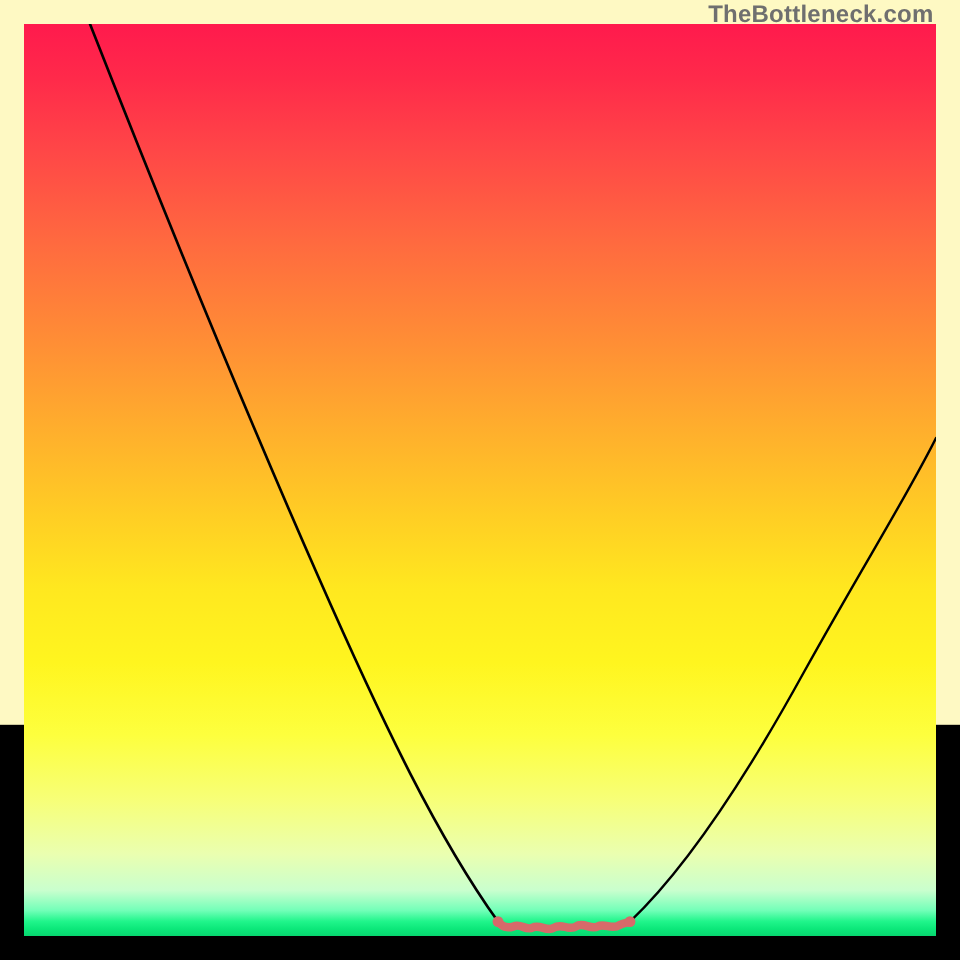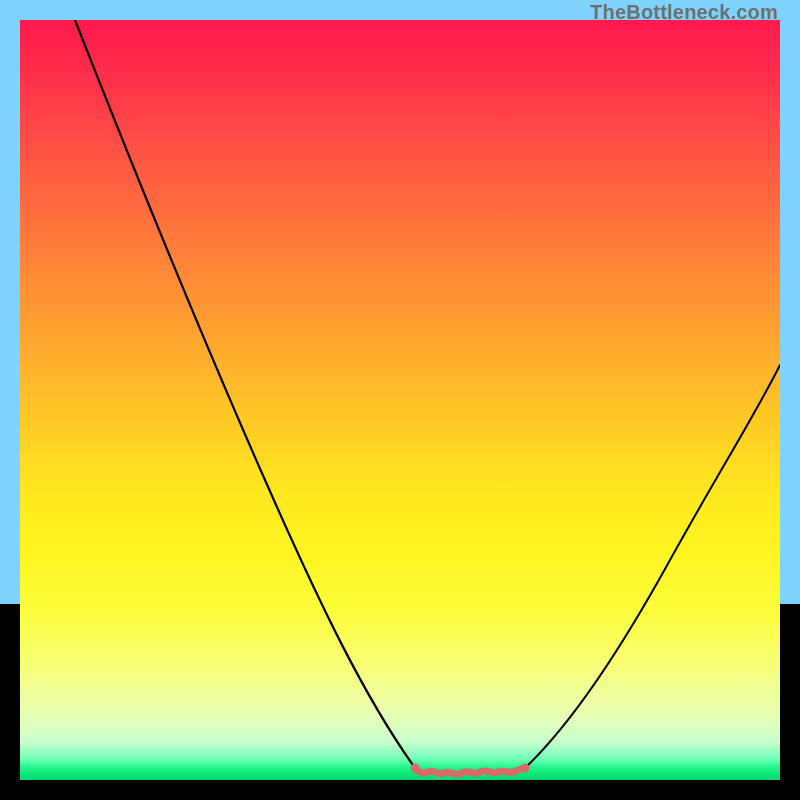--- a/index.html
+++ b/index.html
@@ -1,21 +1,21 @@
 <!DOCTYPE html>
 <html><head>
 <meta charset="utf-8">
 <style>
   * { margin: 0; padding: 0; box-sizing: border-box; }
   html, body { width: 800px; height: 800px; background: #000; overflow: hidden; }
   .frame {
     position: absolute;
     left: 0; top: 0;
     width: 800px; height: 604px;
-    background: #7dd3fc;
+    background: #fef9c3;
   }
   .plot {
     position: absolute;
     left: 20px; top: 20px;
     width: 760px; height: 760px;
     overflow: hidden;
   }
   .gradient {
     position: absolute;
     left: 0; top: 0; width: 100%; height: 100%;

